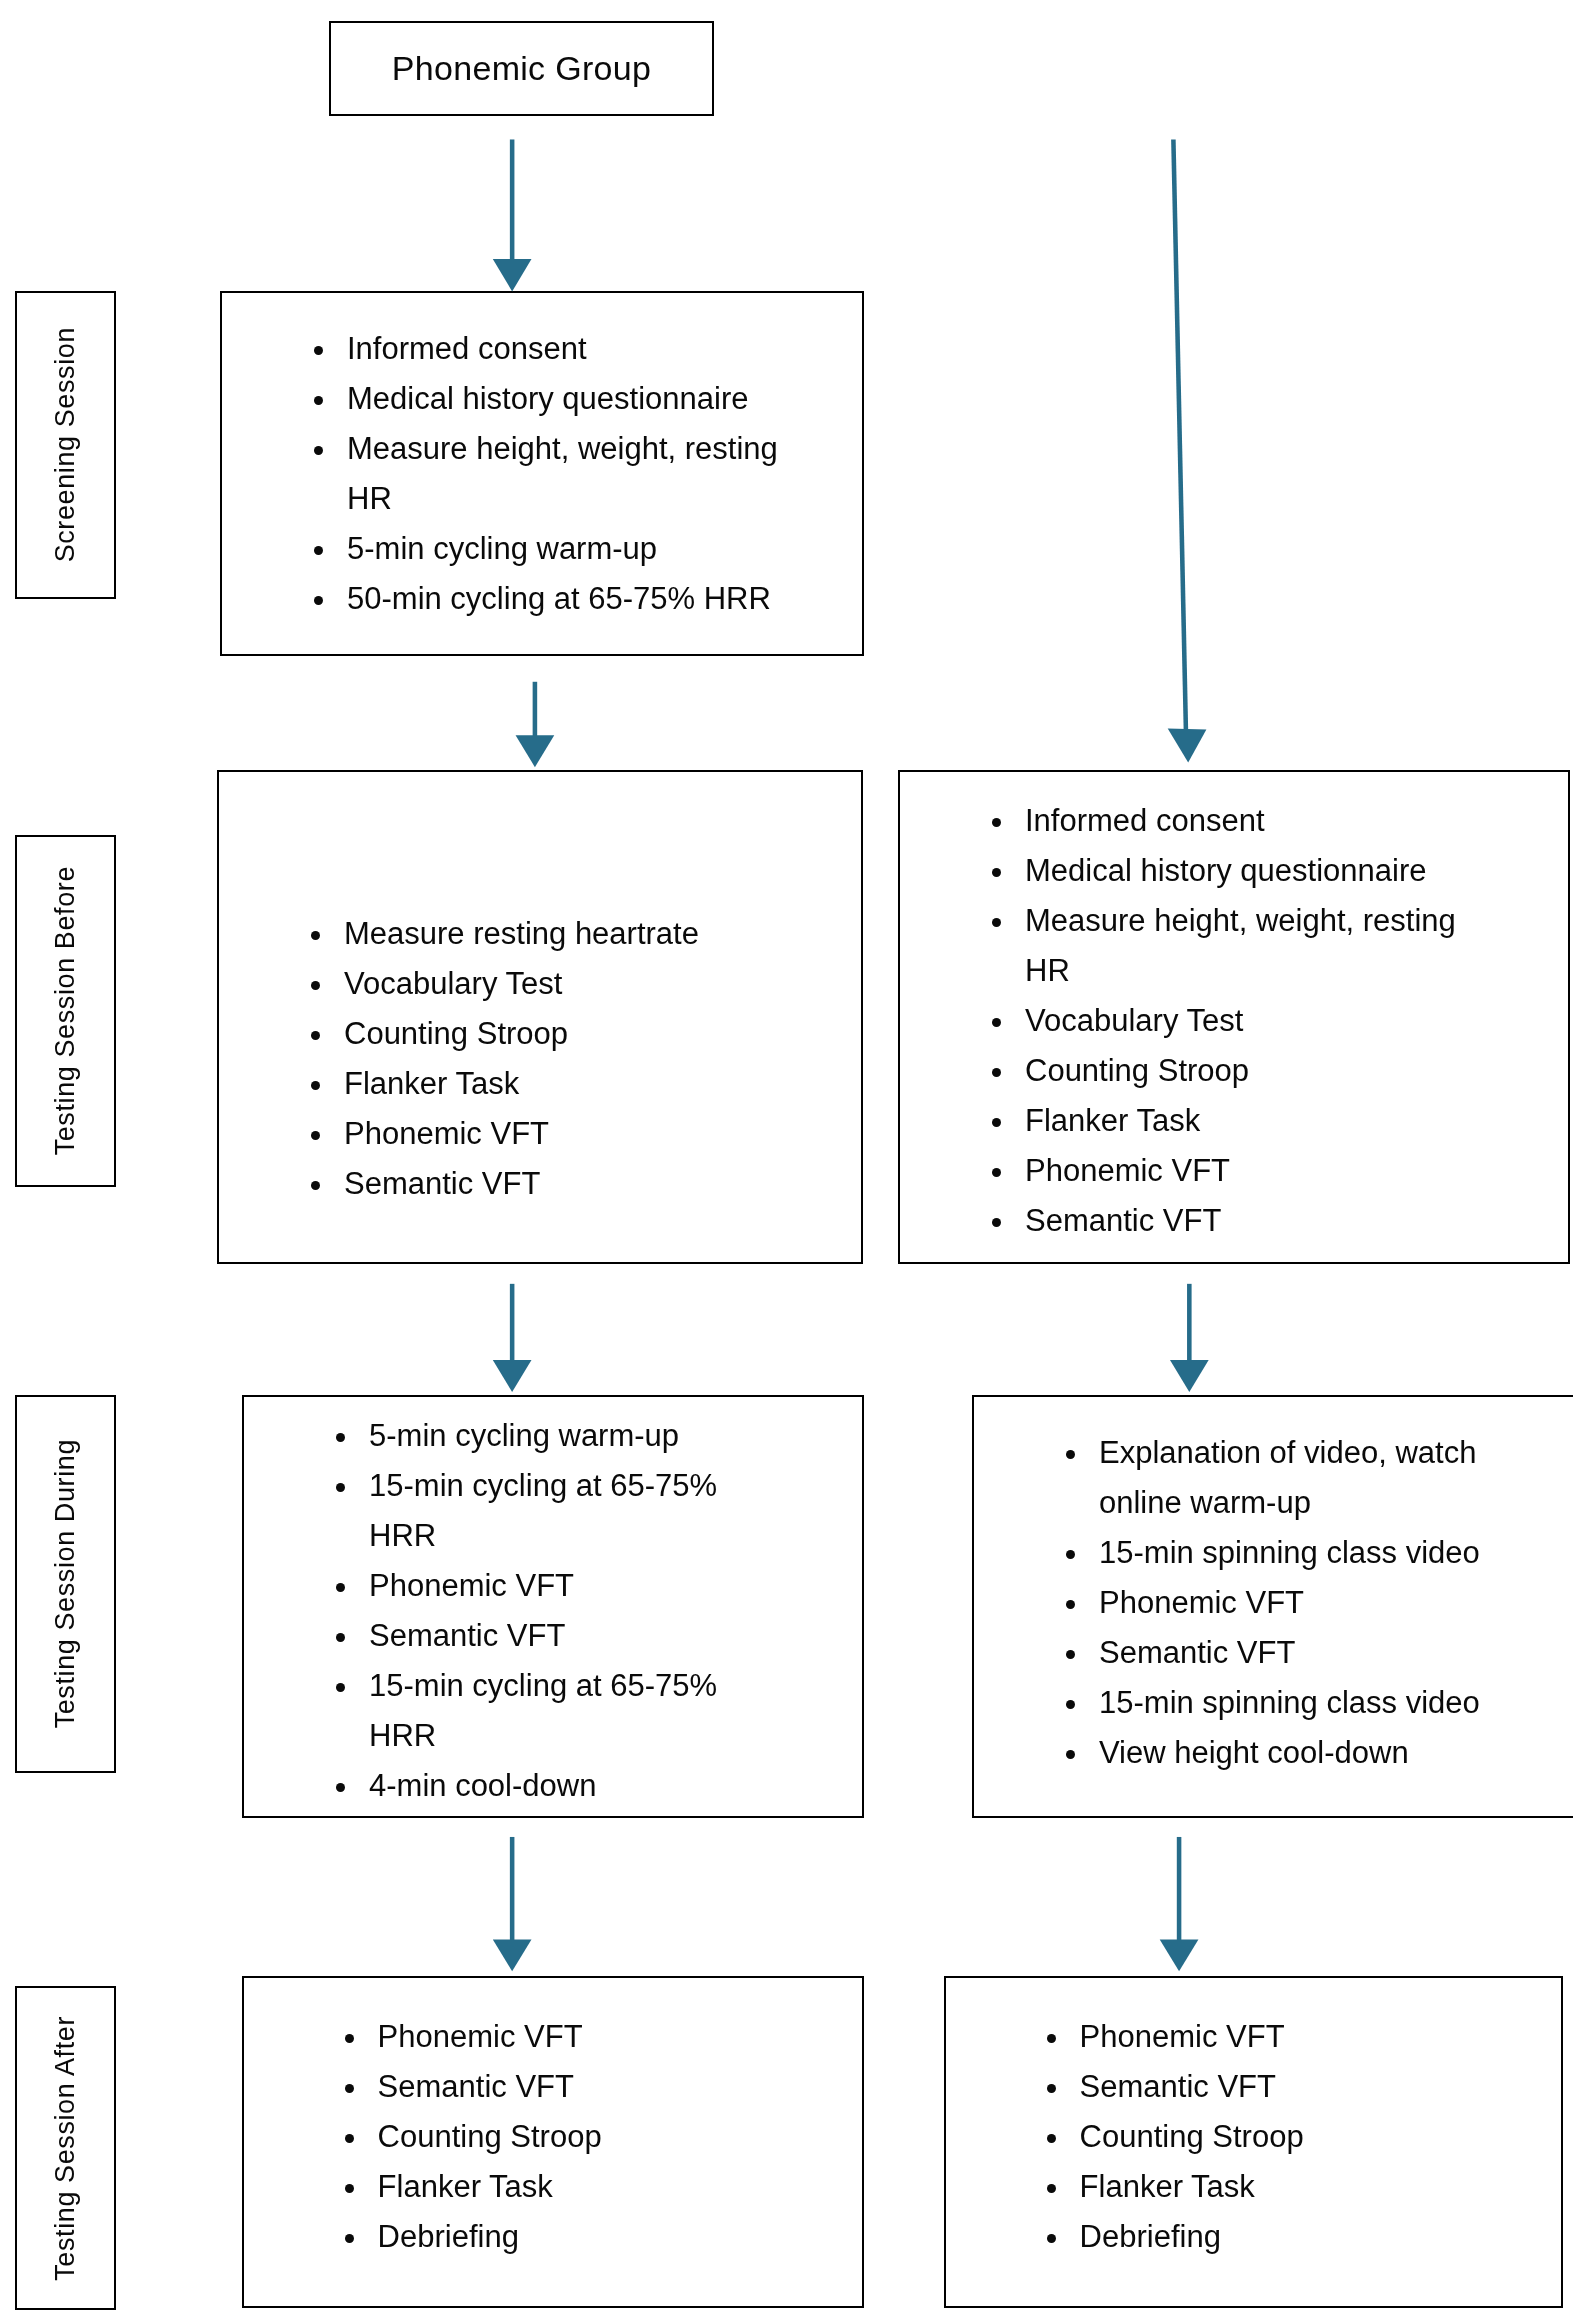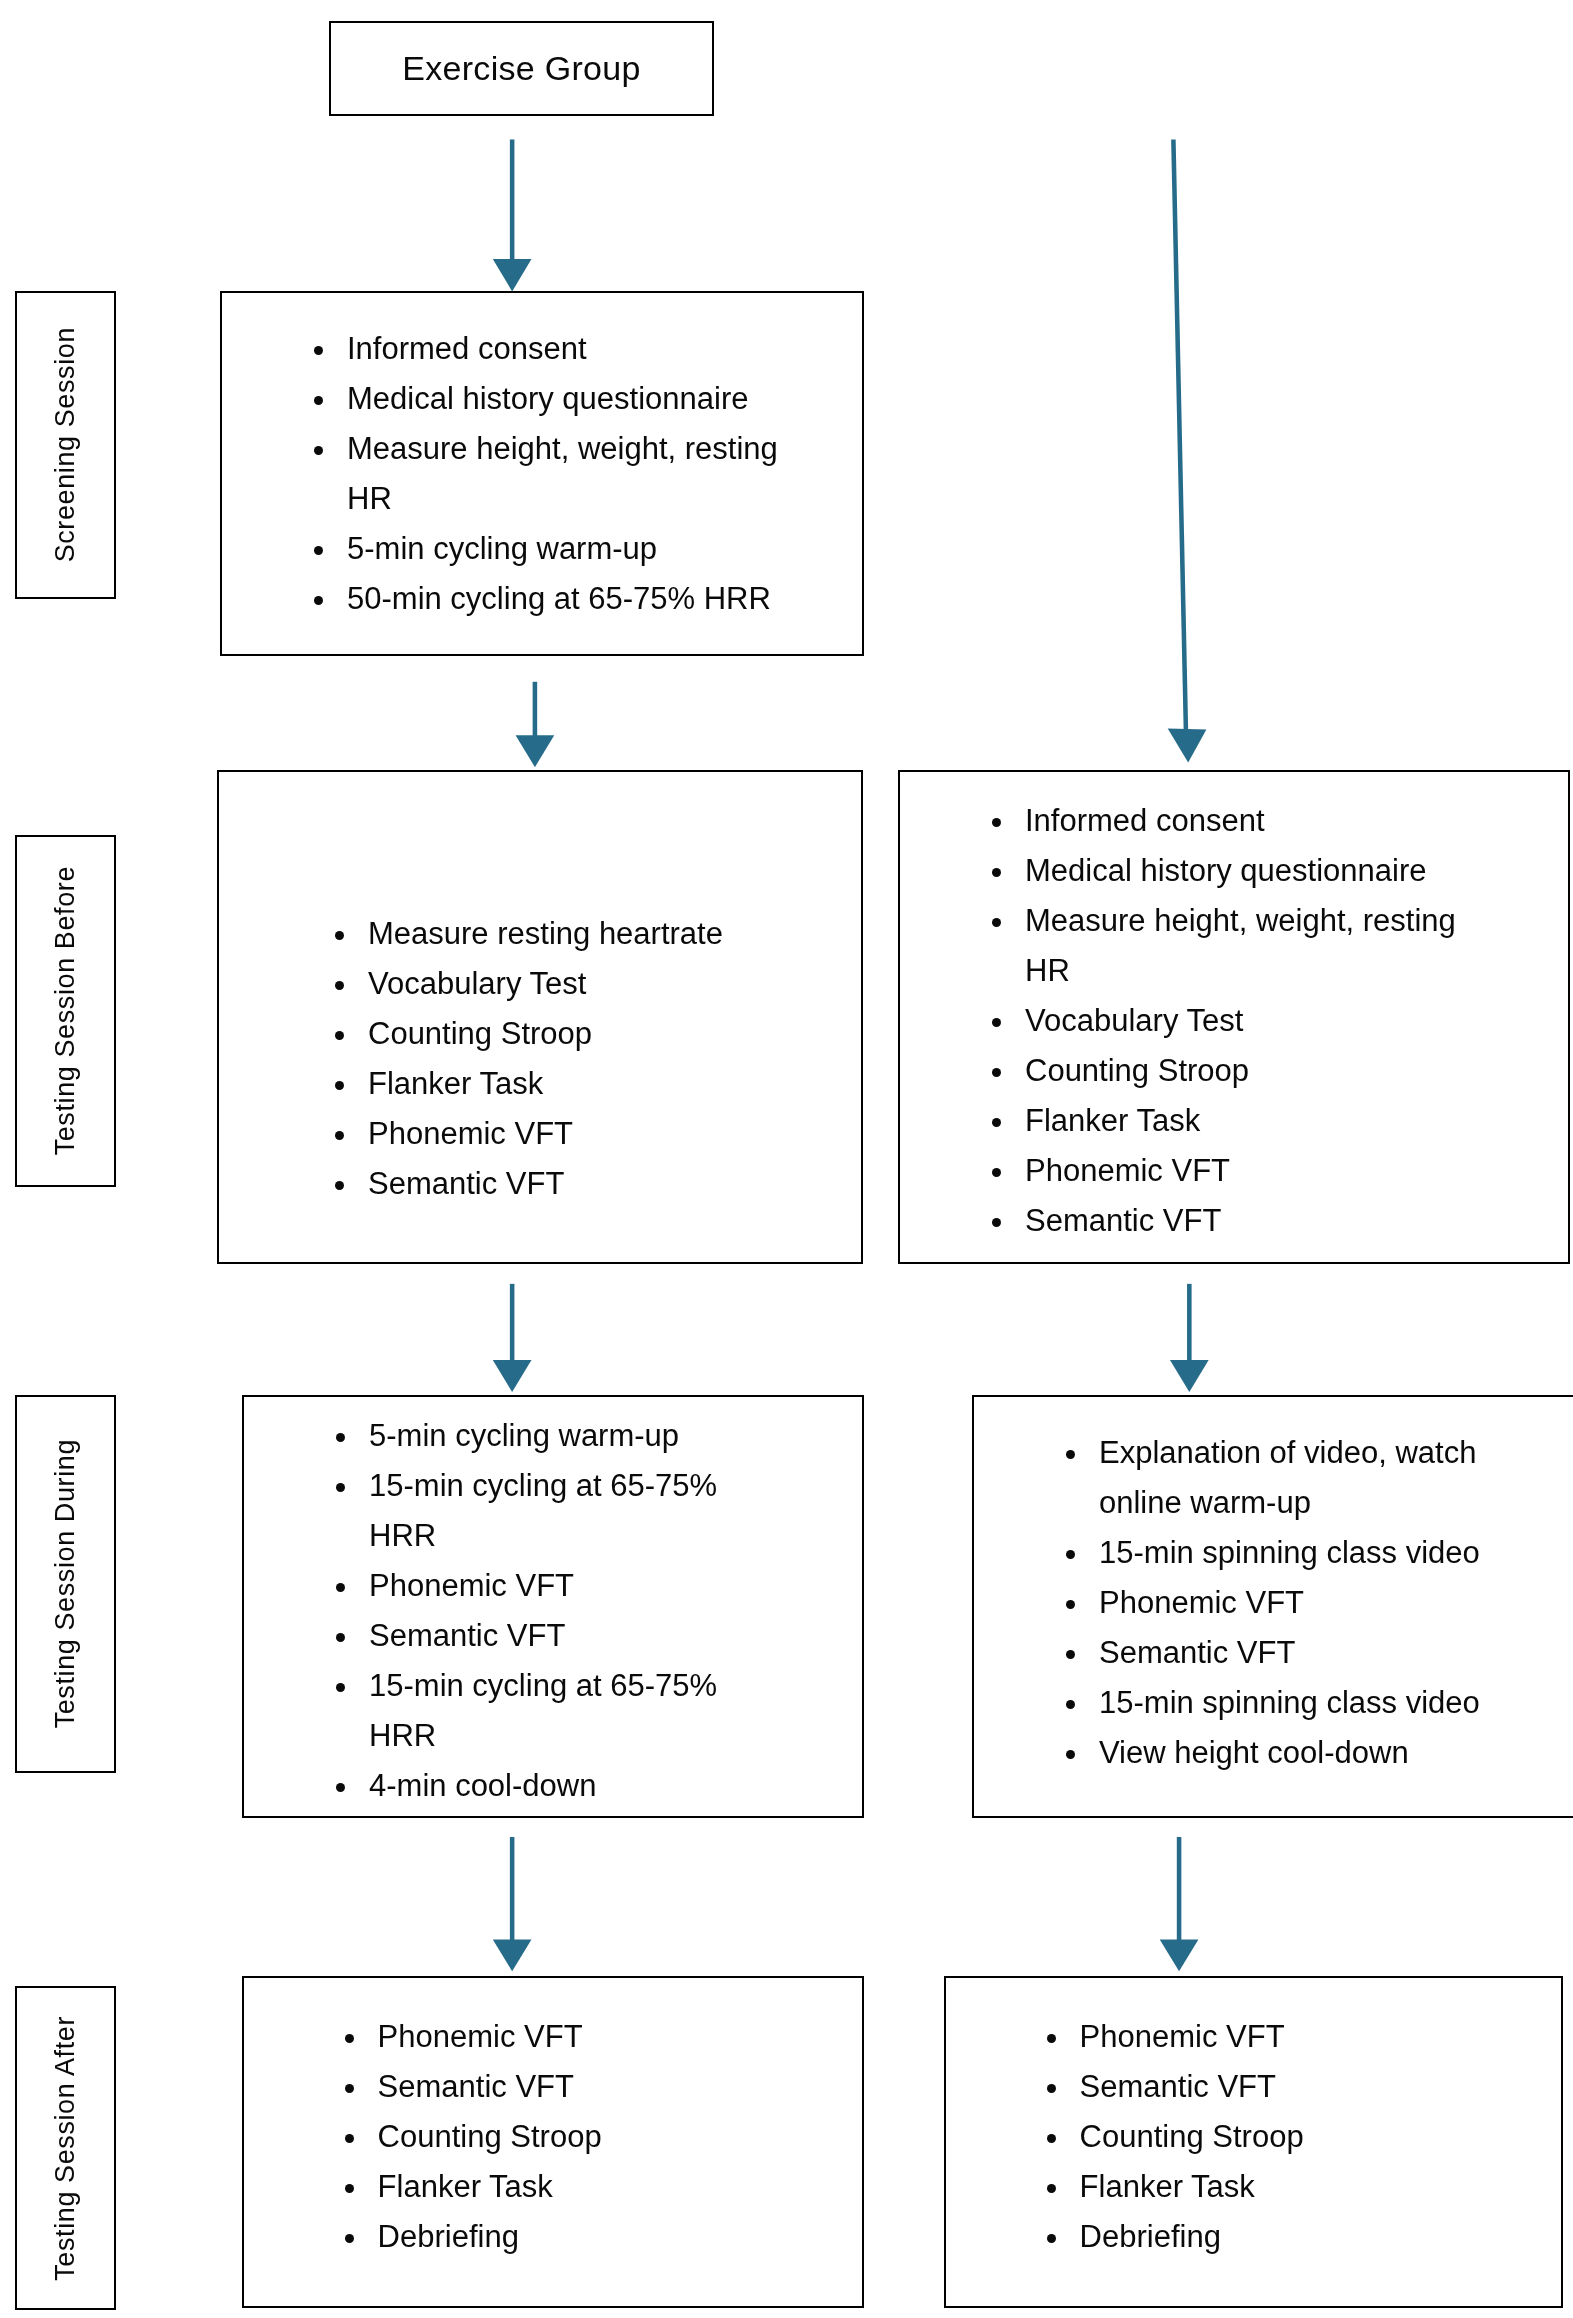--- a/index.html
+++ b/index.html
@@ -56,21 +56,21 @@
   
   .b-hdr-ex   { left: 329px;  top: 21px;   width: 385px;  height: 95px; }
   .b-hdr-ctl  { left: 1004px; top: 25px;   width: 381px;  height: 91px; }
 
   .b-lbl-1 { left: 15.4px; top: 291px;  width: 101px; height: 308px; }
   .b-lbl-2 { left: 15.4px; top: 835px; width: 101px; height: 352px; }
   .b-lbl-3 { left: 15.4px; top: 1395px; width: 101px; height: 378px; }
   .b-lbl-4 { left: 15.4px; top: 1986px; width: 101px; height: 324px; }
 
   .b-ex-screen { left: 220px;  top: 291px;  width: 644px; height: 365px; padding: 31px 46px  0 17px; }
-  .b-ex-before { left: 217px;  top: 770px; width: 646px; height: 494px; padding: 137px 34px 0 41px; }
+  .b-ex-before { left: 217px;  top: 770px; width: 646px; height: 494px; padding: 137px 34px 0 17px; }
   .b-ctl-before{ left: 898px; top: 770px; width: 672px; height: 494px; padding: 24px 63px 0 17px; }
   .b-ex-during { left: 242px;  top: 1395px; width: 622px; height: 423px; padding: 14.2px 125px 0 17px; }
   .b-ctl-during{ left: 944px; top: 1395px; width: 619px; height: 423px; padding: 31px 23px  0 17px; margin-left: 28px; }
   .b-ex-after  { left: 242px;  top: 1976px; width: 622px; height: 332px; padding: 34px 34px  0 25.6px; }
   .b-ctl-after { left: 944px; top: 1976px; width: 619px; height: 332px; padding: 34px 34px  0 25.6px; }
 
   .arrow-layer {
     position: absolute;
     left: 0; top: 0;
     width: 1574px;
@@ -79,21 +79,21 @@
   }
   .arrow-layer line    { stroke: var(--arrow-color, #266c8a); stroke-width: 8px; }
   .arrow-layer polygon { fill:   var(--arrow-color, #266c8a); }
 </style>
 </head>
 <body>
 
 <div class="canvas">
 
   <div class="box hdr-box b-hdr-ex">
-    <span>Exercise Group</span>
+    <span>Phonemic Group</span>
   </div>
 
   <div class="box side-box b-lbl-1">
     <span>Screening Session</span>
   </div>
   <div class="box side-box b-lbl-2">
     <span>Testing Session Before</span>
   </div>
   <div class="box side-box b-lbl-3">
     <span>Testing Session During</span>

